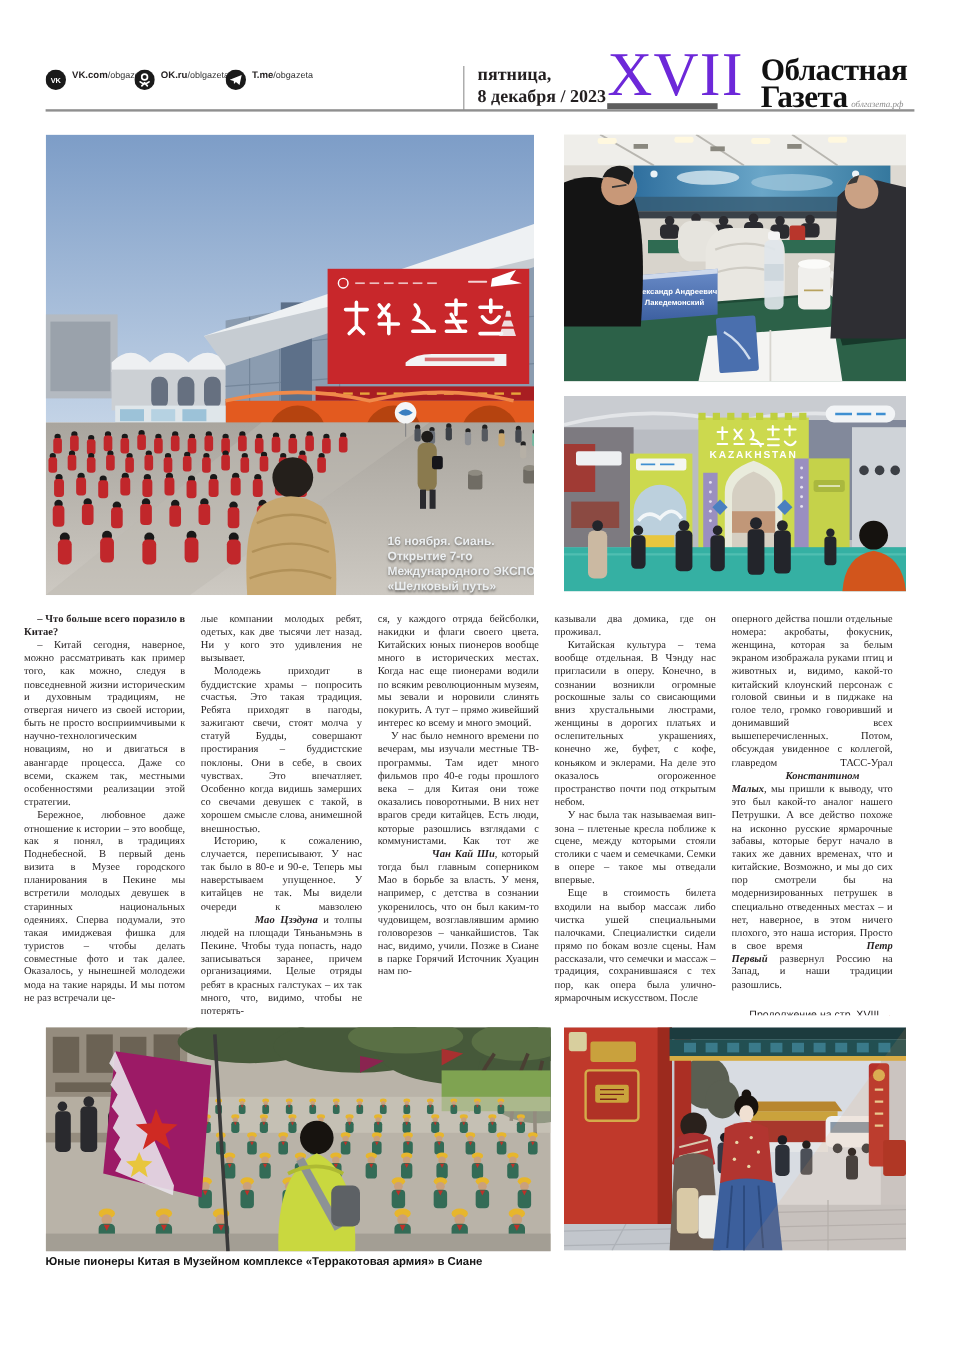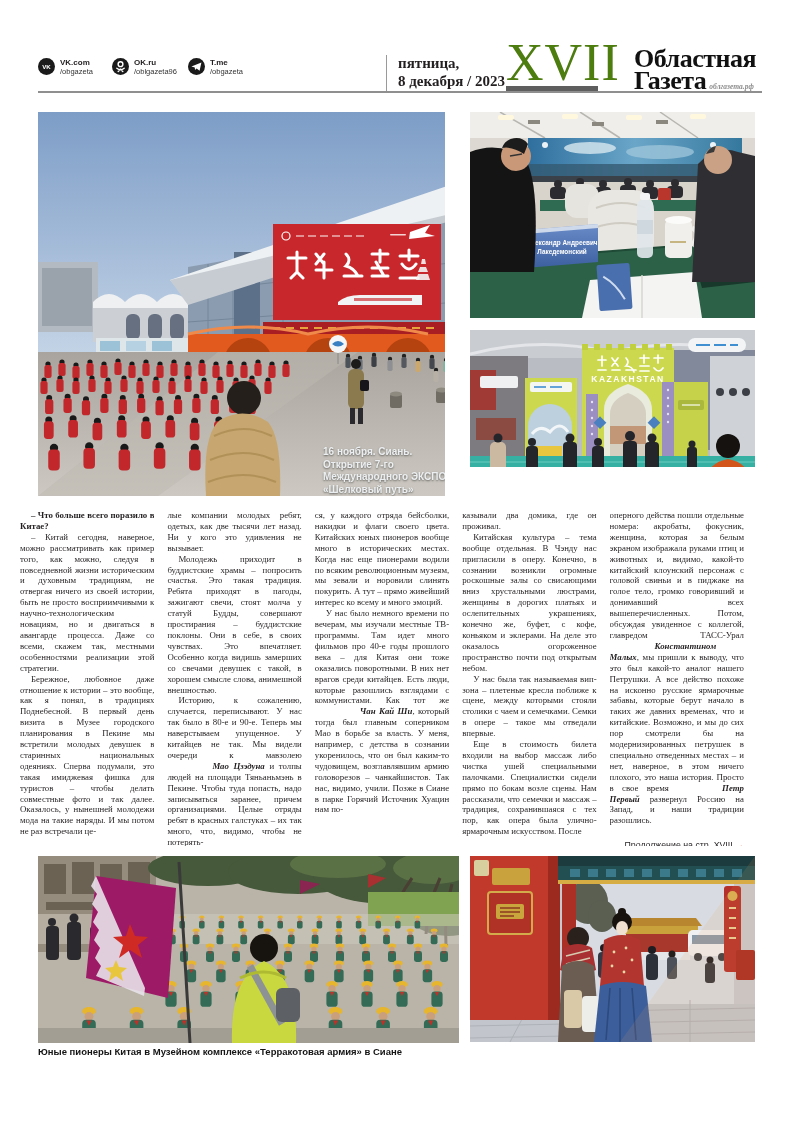--- a/index.html
+++ b/index.html
@@ -2,39 +2,39 @@
 <html lang="ru"><head>
 <meta charset="utf-8">
 <style>
   html,body{margin:0;padding:0;background:#e9e9e9;}
   .page{position:relative;width:800px;height:1125px;margin:0 auto;background:#ffffff;
         font-family:"Liberation Serif",serif;color:#231f20;overflow:hidden;}
 
   
   .social{position:absolute;top:58px;display:flex;align-items:flex-start;gap:5px;}
   .social .ic{width:17px;height:17px;}
-  .social .txt{display:flex;flex-direction:column;line-height:9px;font-family:"Liberation Sans",sans-serif;justify-content:center;}
+  .social .txt{display:flex;flex-direction:row;line-height:9px;font-family:"Liberation Sans",sans-serif;justify-content:center;}
   .social .net{font-size:8px;font-weight:bold;}
   .social .handle{font-size:7.5px;color:#333;}
   .s-vk{left:38px;} .s-ok{left:112px;} .s-tg{left:188px;}
 
   .hdr-divider{position:absolute;left:386px;top:55px;width:1px;height:37px;background:#9a9a9a;}
   .hdr-date{position:absolute;left:398px;top:54px;font-weight:bold;font-size:15px;line-height:18px;}
-  .hdr-roman{position:absolute;left:506px;top:38px;font-size:52px;line-height:50px;letter-spacing:1px;color:#4d7c0f;}
+  .hdr-roman{position:absolute;left:506px;top:38px;font-size:52px;line-height:50px;letter-spacing:1px;color:#6d28d9;}
   .hdr-roman-bar{position:absolute;left:506px;top:86px;width:92px;height:5px;background:#5e5e5e;}
   .masthead{position:absolute;left:634px;top:48px;font-weight:bold;font-size:26px;line-height:22px;letter-spacing:-0.5px;color:#111;}
-  .masthead .site{font-size:7.5px;font-weight:bold;font-style:italic;color:#8d8d8d;letter-spacing:0;margin-left:3px;}
+  .masthead .site{font-size:7.5px;font-weight:normal;font-style:italic;color:#8d8d8d;letter-spacing:0;margin-left:3px;}
   .hdr-rule{position:absolute;left:38px;top:91px;width:724px;height:2px;background:#8f8f8f;}
 
   
   .photo{position:absolute;overflow:hidden;}
   .photo svg{display:block;}
   .ph-main{left:38px;top:112px;width:407px;height:384px;}
   .ph-conf{left:470px;top:112px;width:285px;height:206px;}
-  .ph-kaz{left:470px;top:330px;width:285px;height:137px;}
+  .ph-kaz{left:470px;top:330px;width:285px;height:163px;}
   .ph-pioneers{left:38px;top:856px;width:421px;height:187px;}
   .ph-street{left:470px;top:856px;width:285px;height:187px;}
 
   .photo-overlay-caption{position:absolute;left:285px;top:334px;width:130px;
       font-family:"Liberation Sans",sans-serif;font-weight:bold;font-size:10px;line-height:12.5px;
       color:#eceff1;text-shadow:0 1px 2px rgba(20,20,20,.55);white-space:pre-line;}
 
   .caption{position:absolute;top:1046px;font-family:"Liberation Sans",sans-serif;
       font-weight:bold;font-size:9.5px;color:#141414;}
   .cap-left{left:38px;width:421px;}

